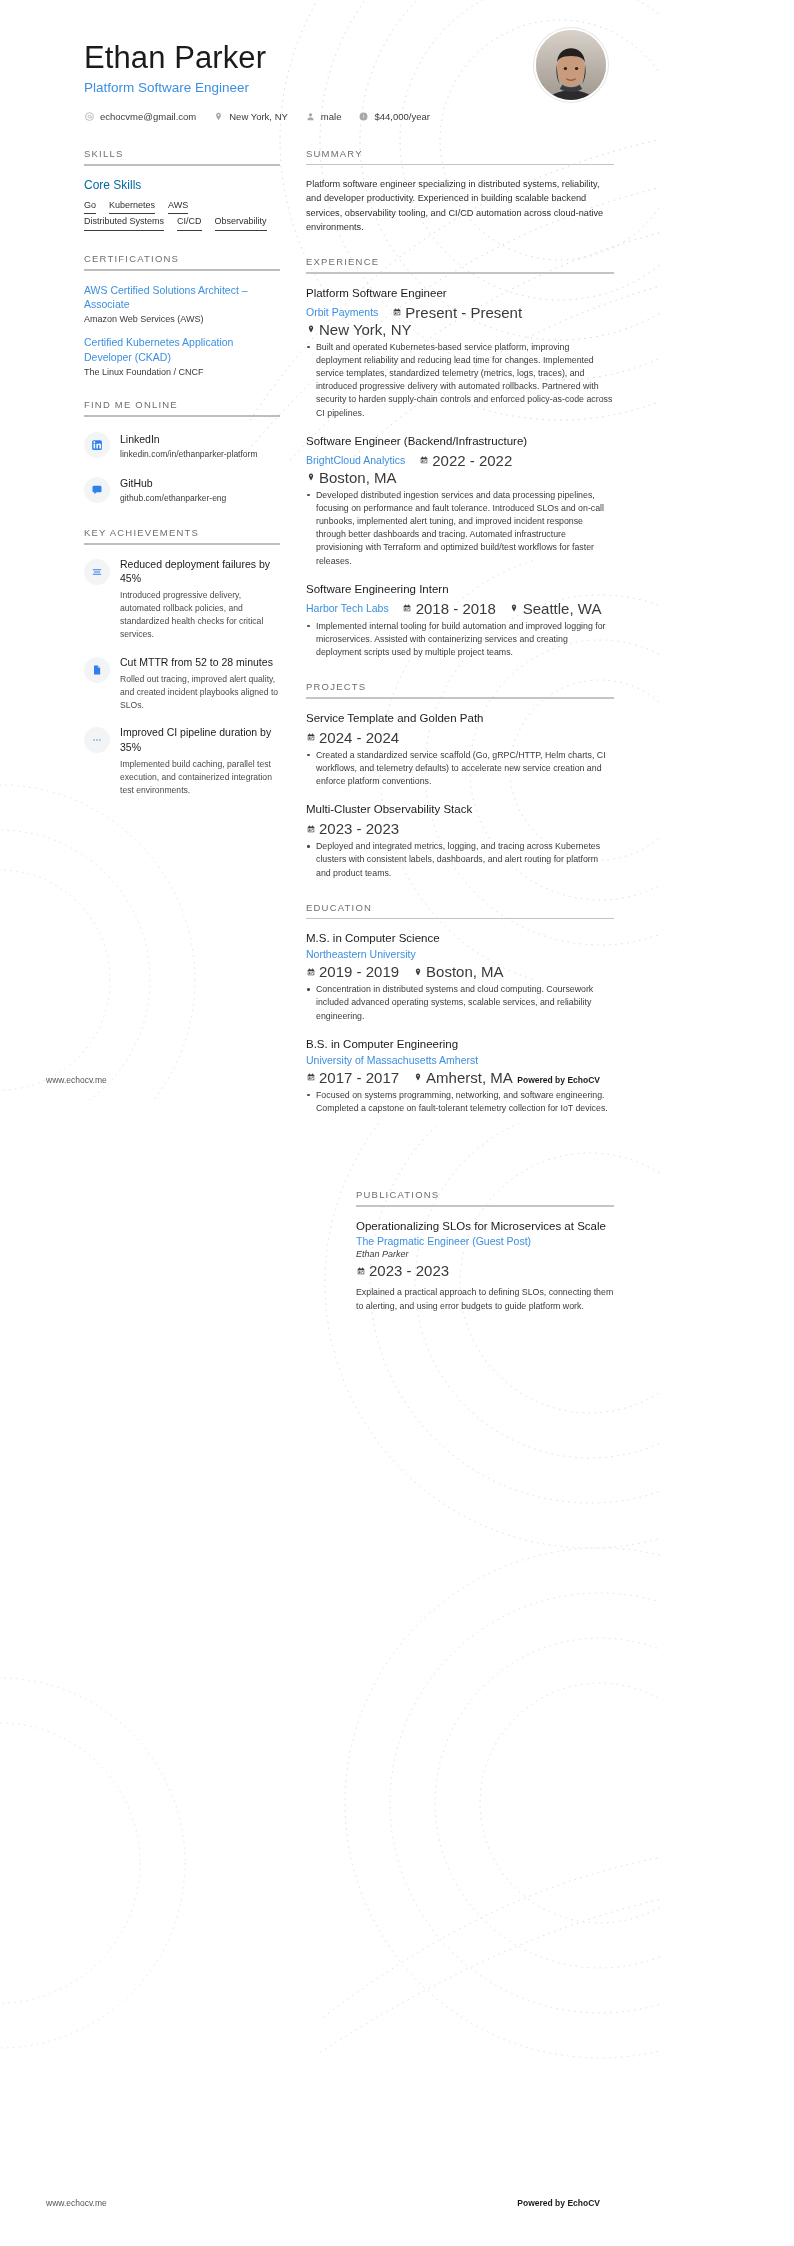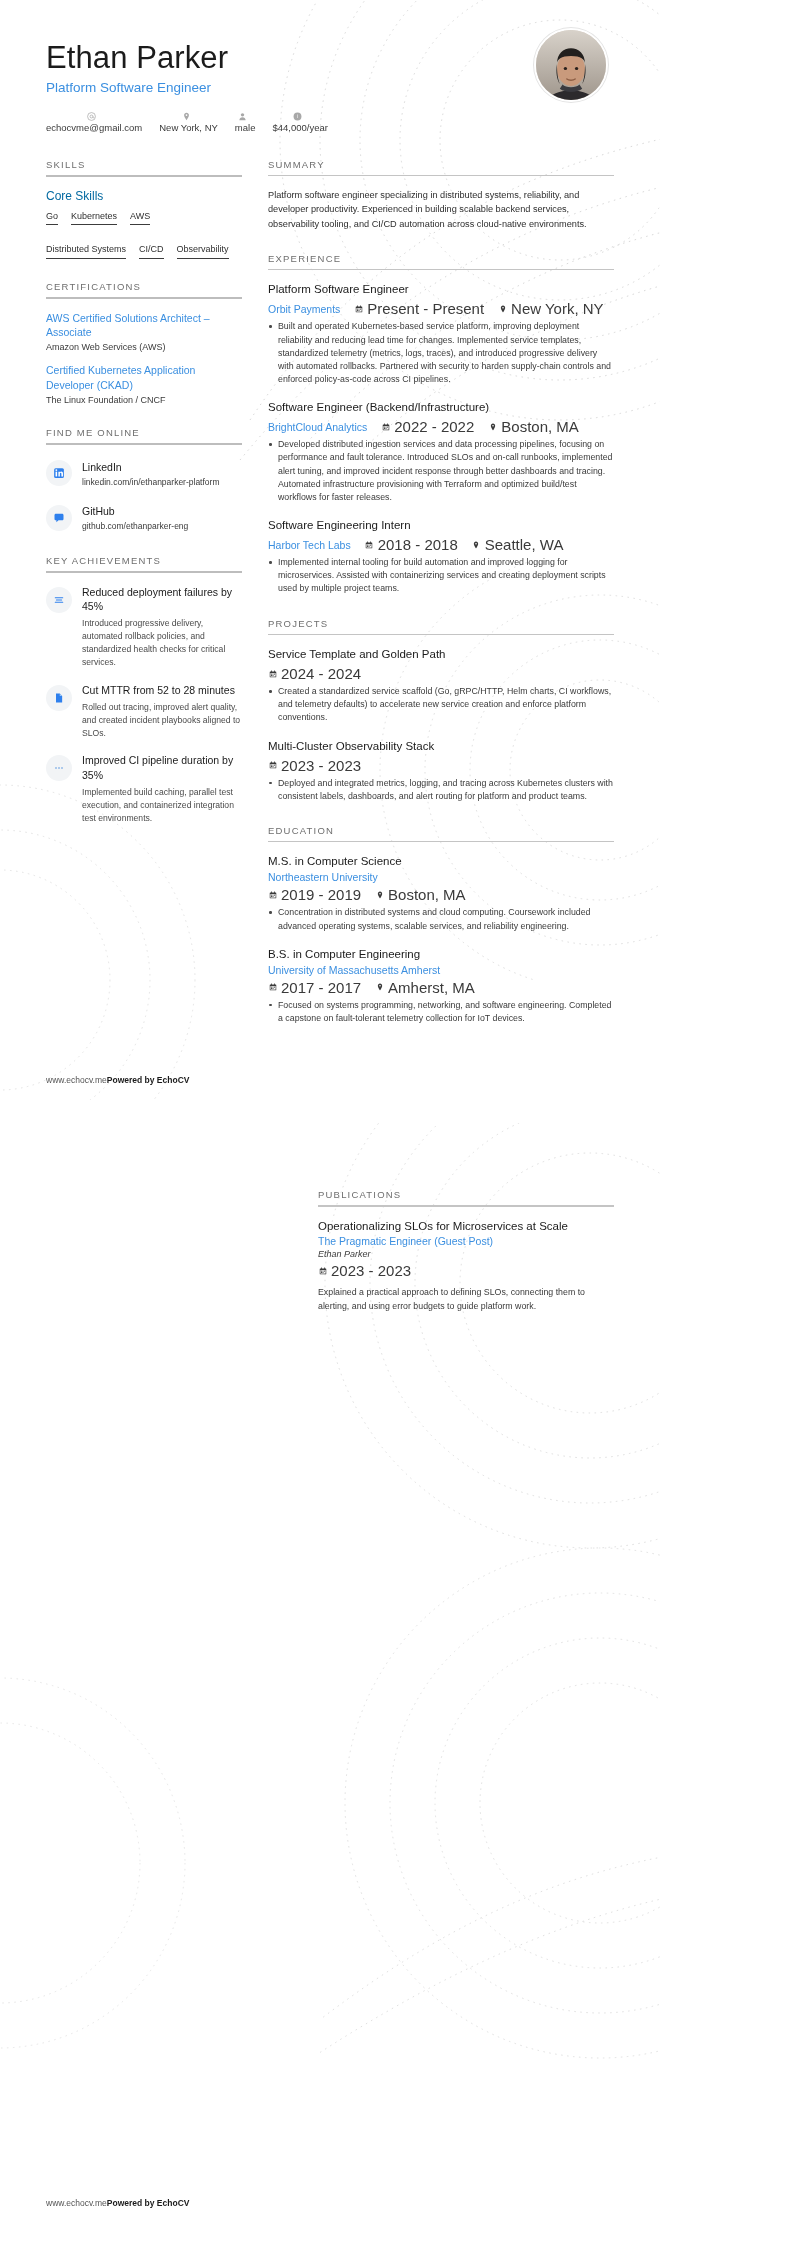--- a/index.html
+++ b/index.html
@@ -7,20 +7,21 @@
     width: 794px;
     background: #ffffff;
     font-family: "Liberation Sans", sans-serif;
     color: #2b2b2b;
   }
   .page {
     position: relative;
     width: 660px;
     background: #ffffff;
     overflow: hidden;
+    padding-left: 38px;
   }
   .page-1 { height: 1123px; }
   .page-2 { height: 1123px; }
 
   
   .deco {
     position: absolute;
     pointer-events: none;
     z-index: 0;
   }
@@ -52,21 +53,20 @@
     gap: 4px 0;
     margin-top: 16px;
   }
   .contact-item {
     display: inline-flex;
     align-items: center;
     font-size: 9.5px;
     color: #3a3a3a;
     margin-right: 17px;
     white-space: nowrap;
-    flex-direction: column;
   }
   .contact-item .ci-icon {
     display: inline-flex;
     align-items: center;
     justify-content: center;
     width: 11px;
     height: 11px;
     margin-right: 5px;
     color: #a8a8a8;
   }
@@ -116,21 +116,21 @@
 
   
   .skill-group-name {
     font-size: 12px;
     color: #0369a1;
     margin-bottom: 8px;
   }
   .skill-tags {
     display: flex;
     flex-wrap: wrap;
-    gap: 19px 13px;
+    gap: 2px 13px;
   }
   .skill-tag {
     font-size: 9px;
     color: #2f2f2f;
     border-bottom: 1.2px solid #3c3c3c;
     padding-bottom: 2px;
     line-height: 1.3;
   }
 
   
@@ -256,23 +256,24 @@
 
   
   .pub-title { font-size: 11.5px; color: #1b1b1b; line-height: 1.3; }
   .pub-venue { font-size: 10.5px; color: #3b8fe0; margin-top: 2px; }
   .pub-author { font-size: 9px; color: #3a3a3a; font-style: italic; margin-top: 2px; }
   .pub-body { font-size: 8.8px; color: #3a3a3a; line-height: 1.5; margin-top: 7px; }
 
   
   .page-footer {
     position: absolute;
-    left: 46px; right: 40px; bottom: 38px;
+    left: 46px; right: 60px; bottom: 38px;
     display: flex;
     align-items: center;
+    justify-content: space-between;
     z-index: 2;
   }
   .footer-left { font-size: 8.5px; color: #555; }
   .footer-right { font-size: 8.5px; color: #1b1b1b; font-weight: 700; }
 </style>
 </head>
 <body>
 
 <div class="page page-1">
 

